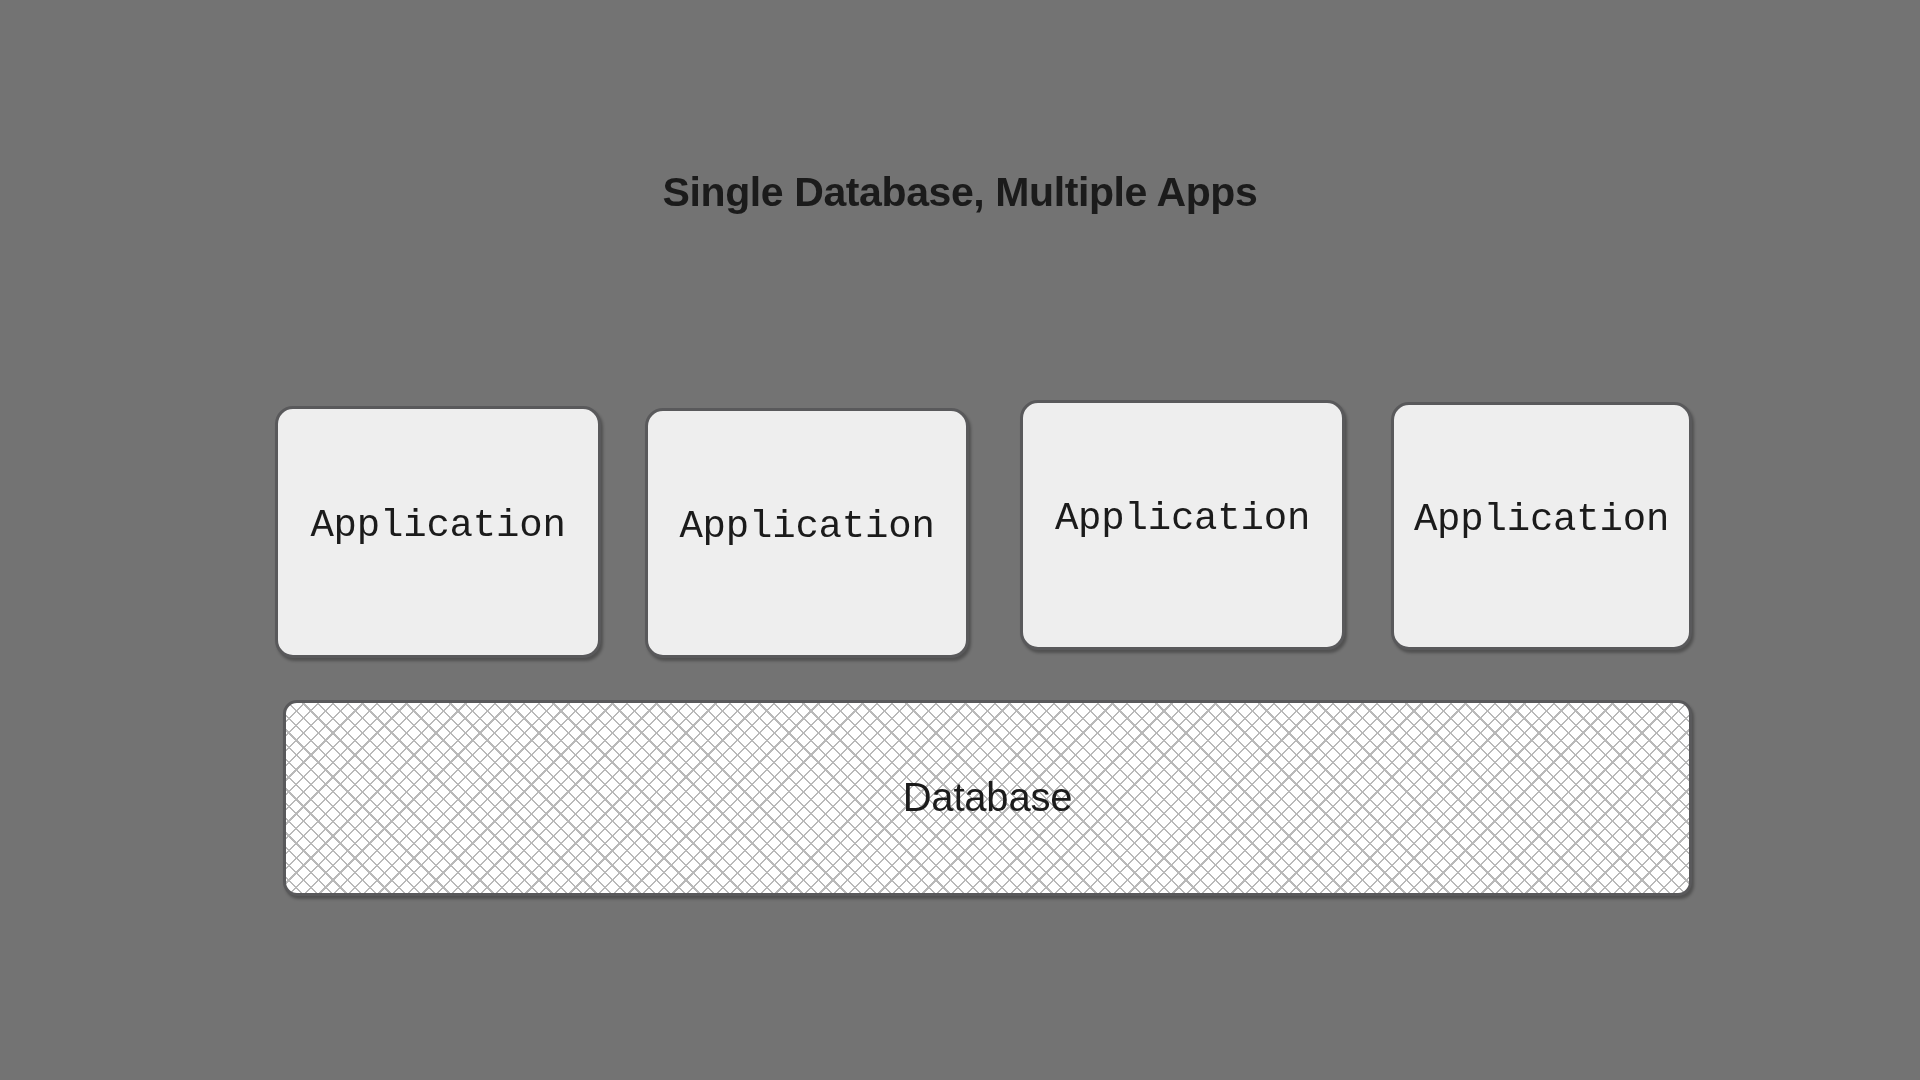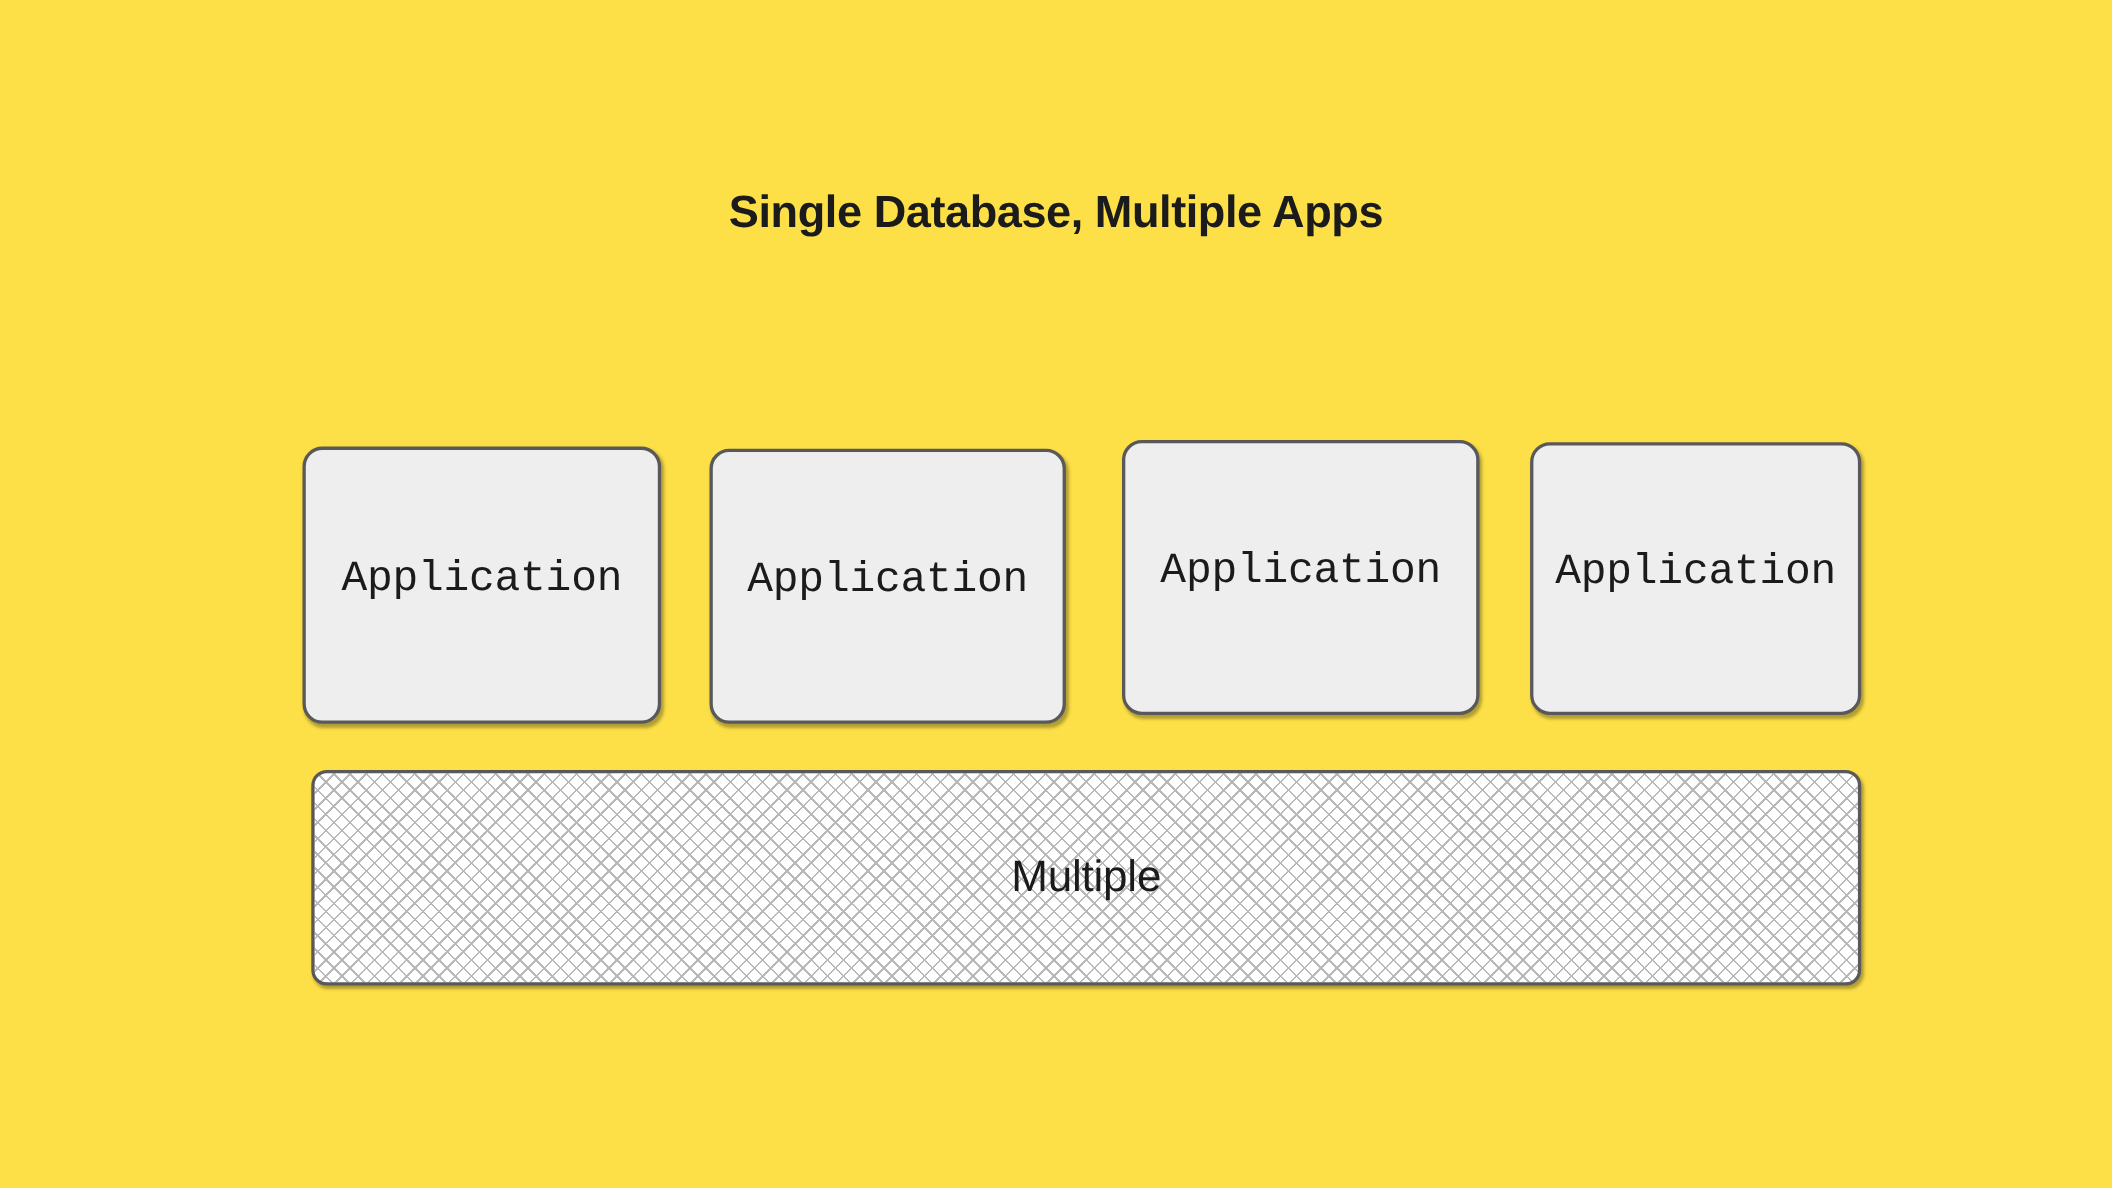--- a/index.html
+++ b/index.html
@@ -13,21 +13,21 @@
     height: 1080px;
     overflow: hidden;
     font-family: "Liberation Sans", sans-serif;
     -webkit-font-smoothing: antialiased;
   }
 
   #diagram-canvas {
     position: relative;
     width: 1920px;
     height: 1080px;
-    background: #fde047;
+    background: #737373;
   }
 
   
   #diagram-title {
     position: absolute;
     left: 0;
     top: 166px;
     width: 1920px;
     text-align: center;
     font-size: 41px;
@@ -117,16 +117,16 @@
 
   <div class="node app-node" id="app-node-3">
     <span class="node-label">Application</span>
   </div>
 
   <div class="node app-node" id="app-node-4">
     <span class="node-label">Application</span>
   </div>
 
   <div class="node" id="db-node">
-    <span class="node-label">Multiple</span>
+    <span class="node-label">Database</span>
   </div>
 
 </div>
 
 </body></html>

